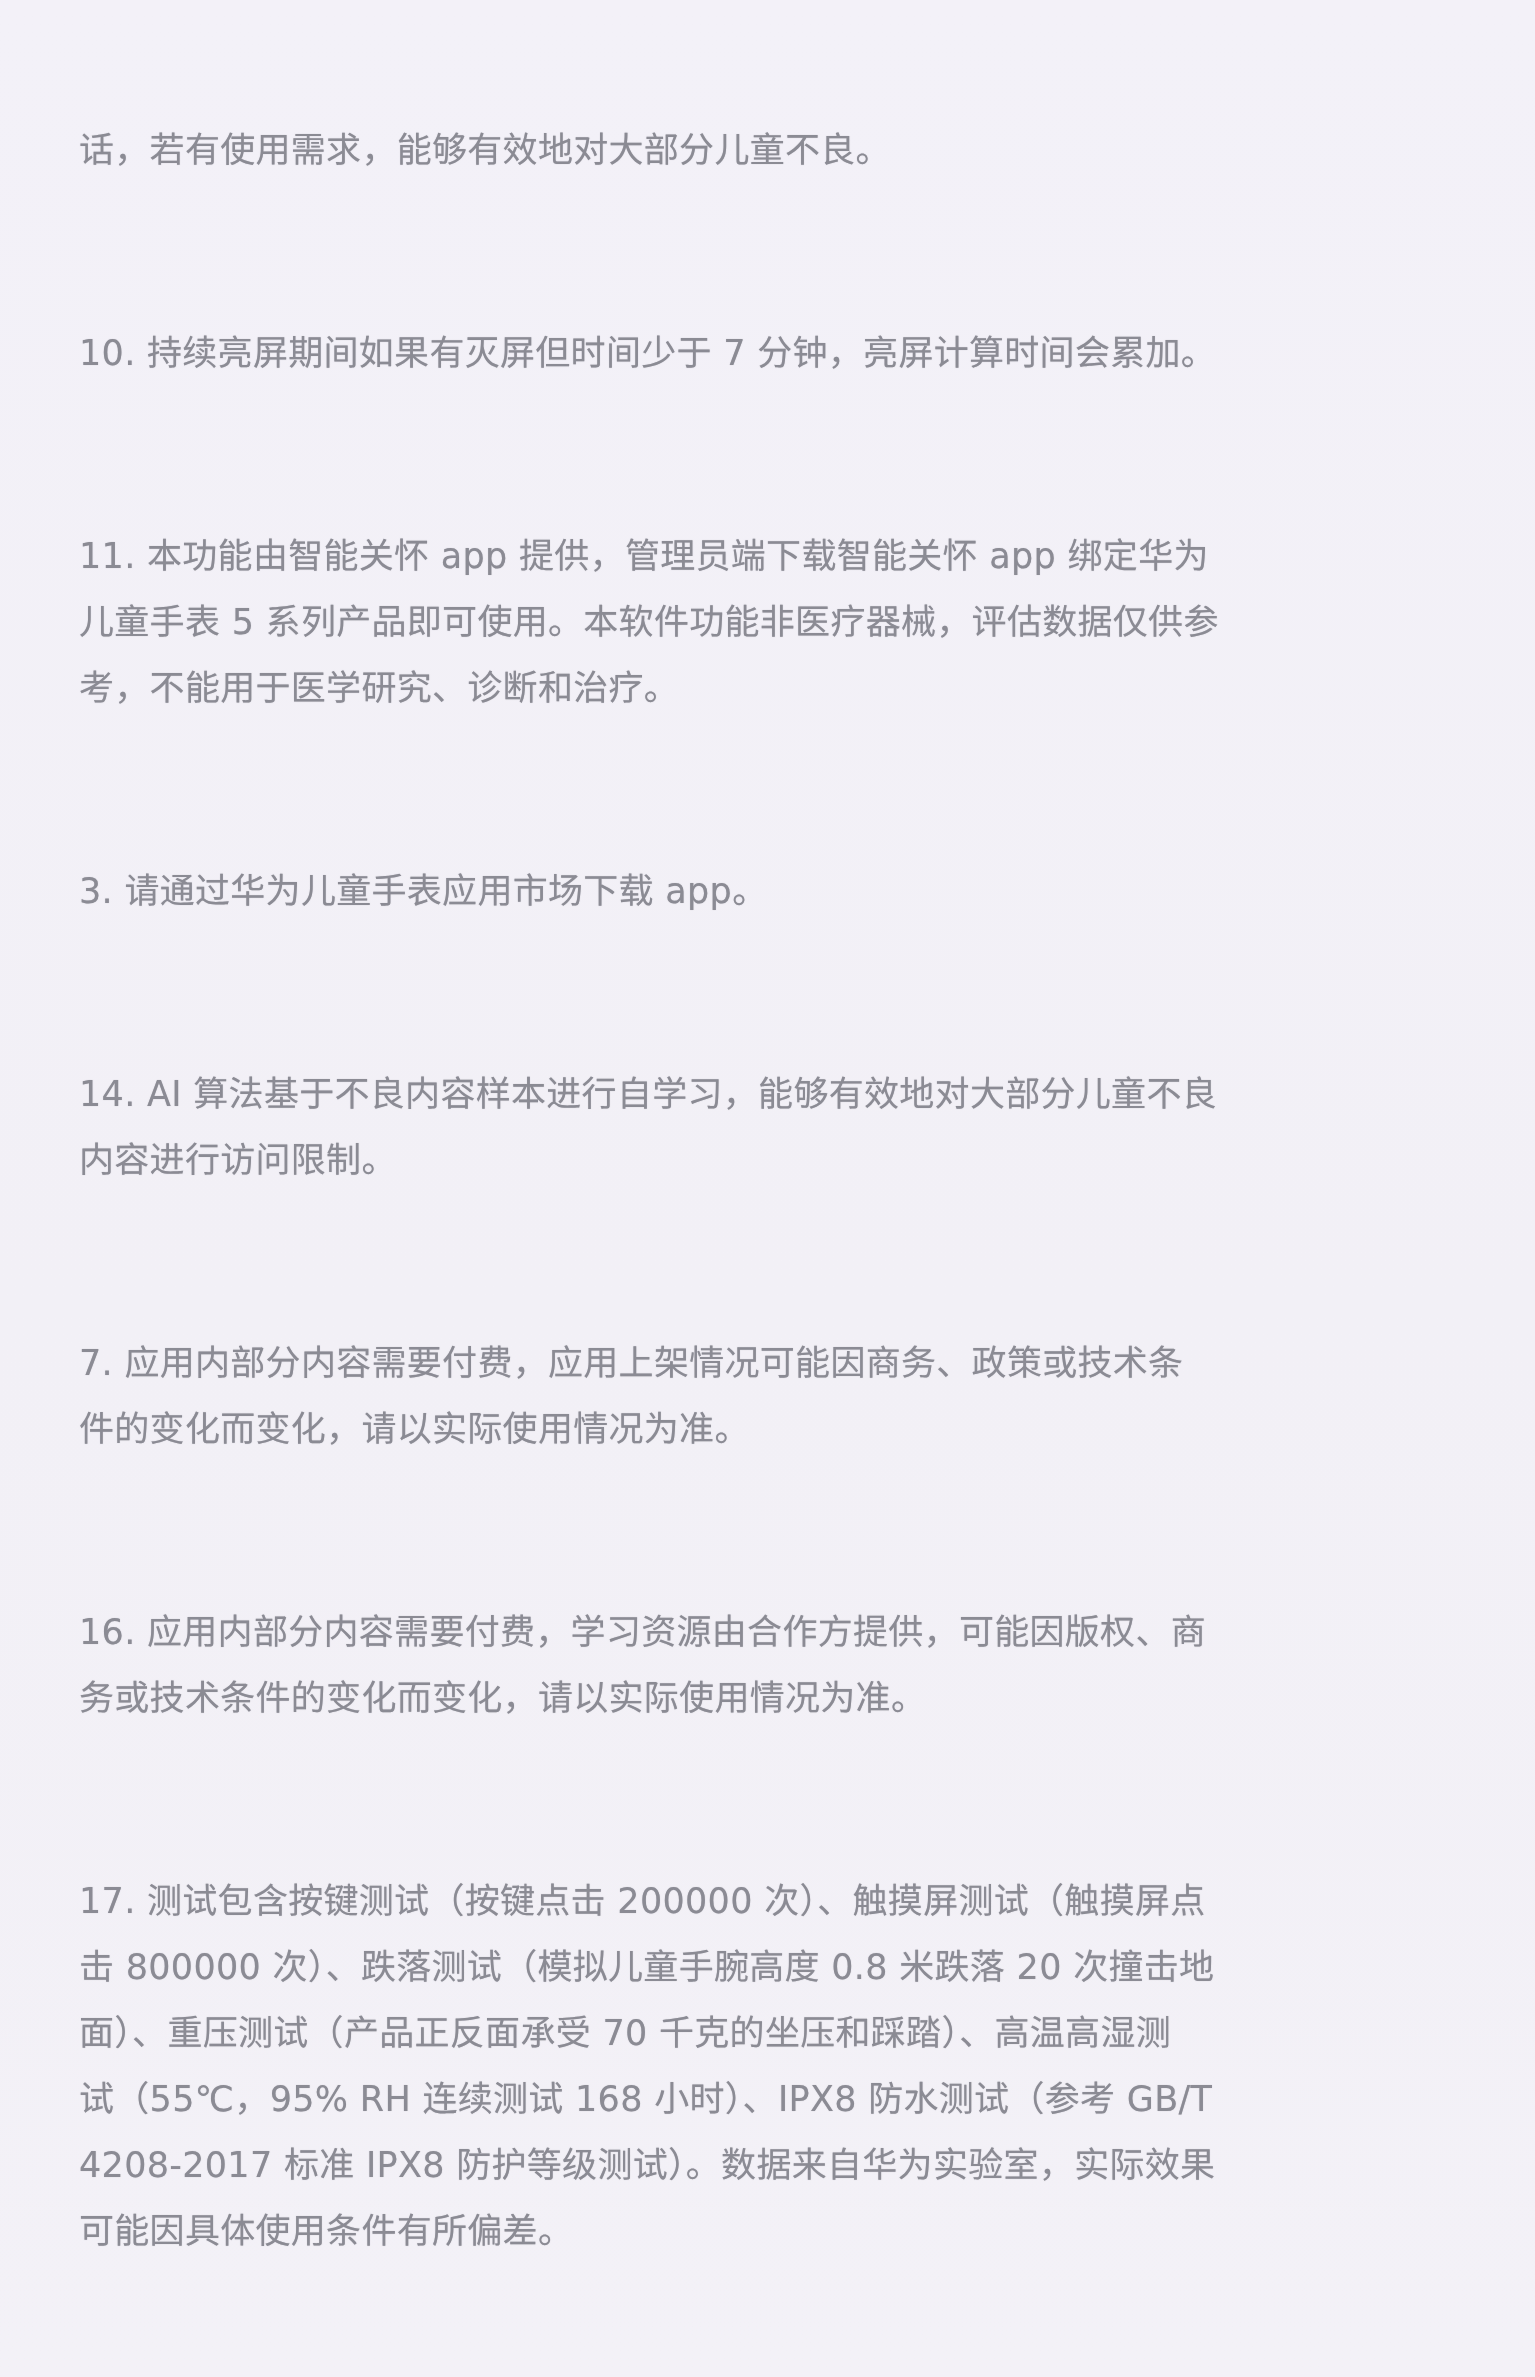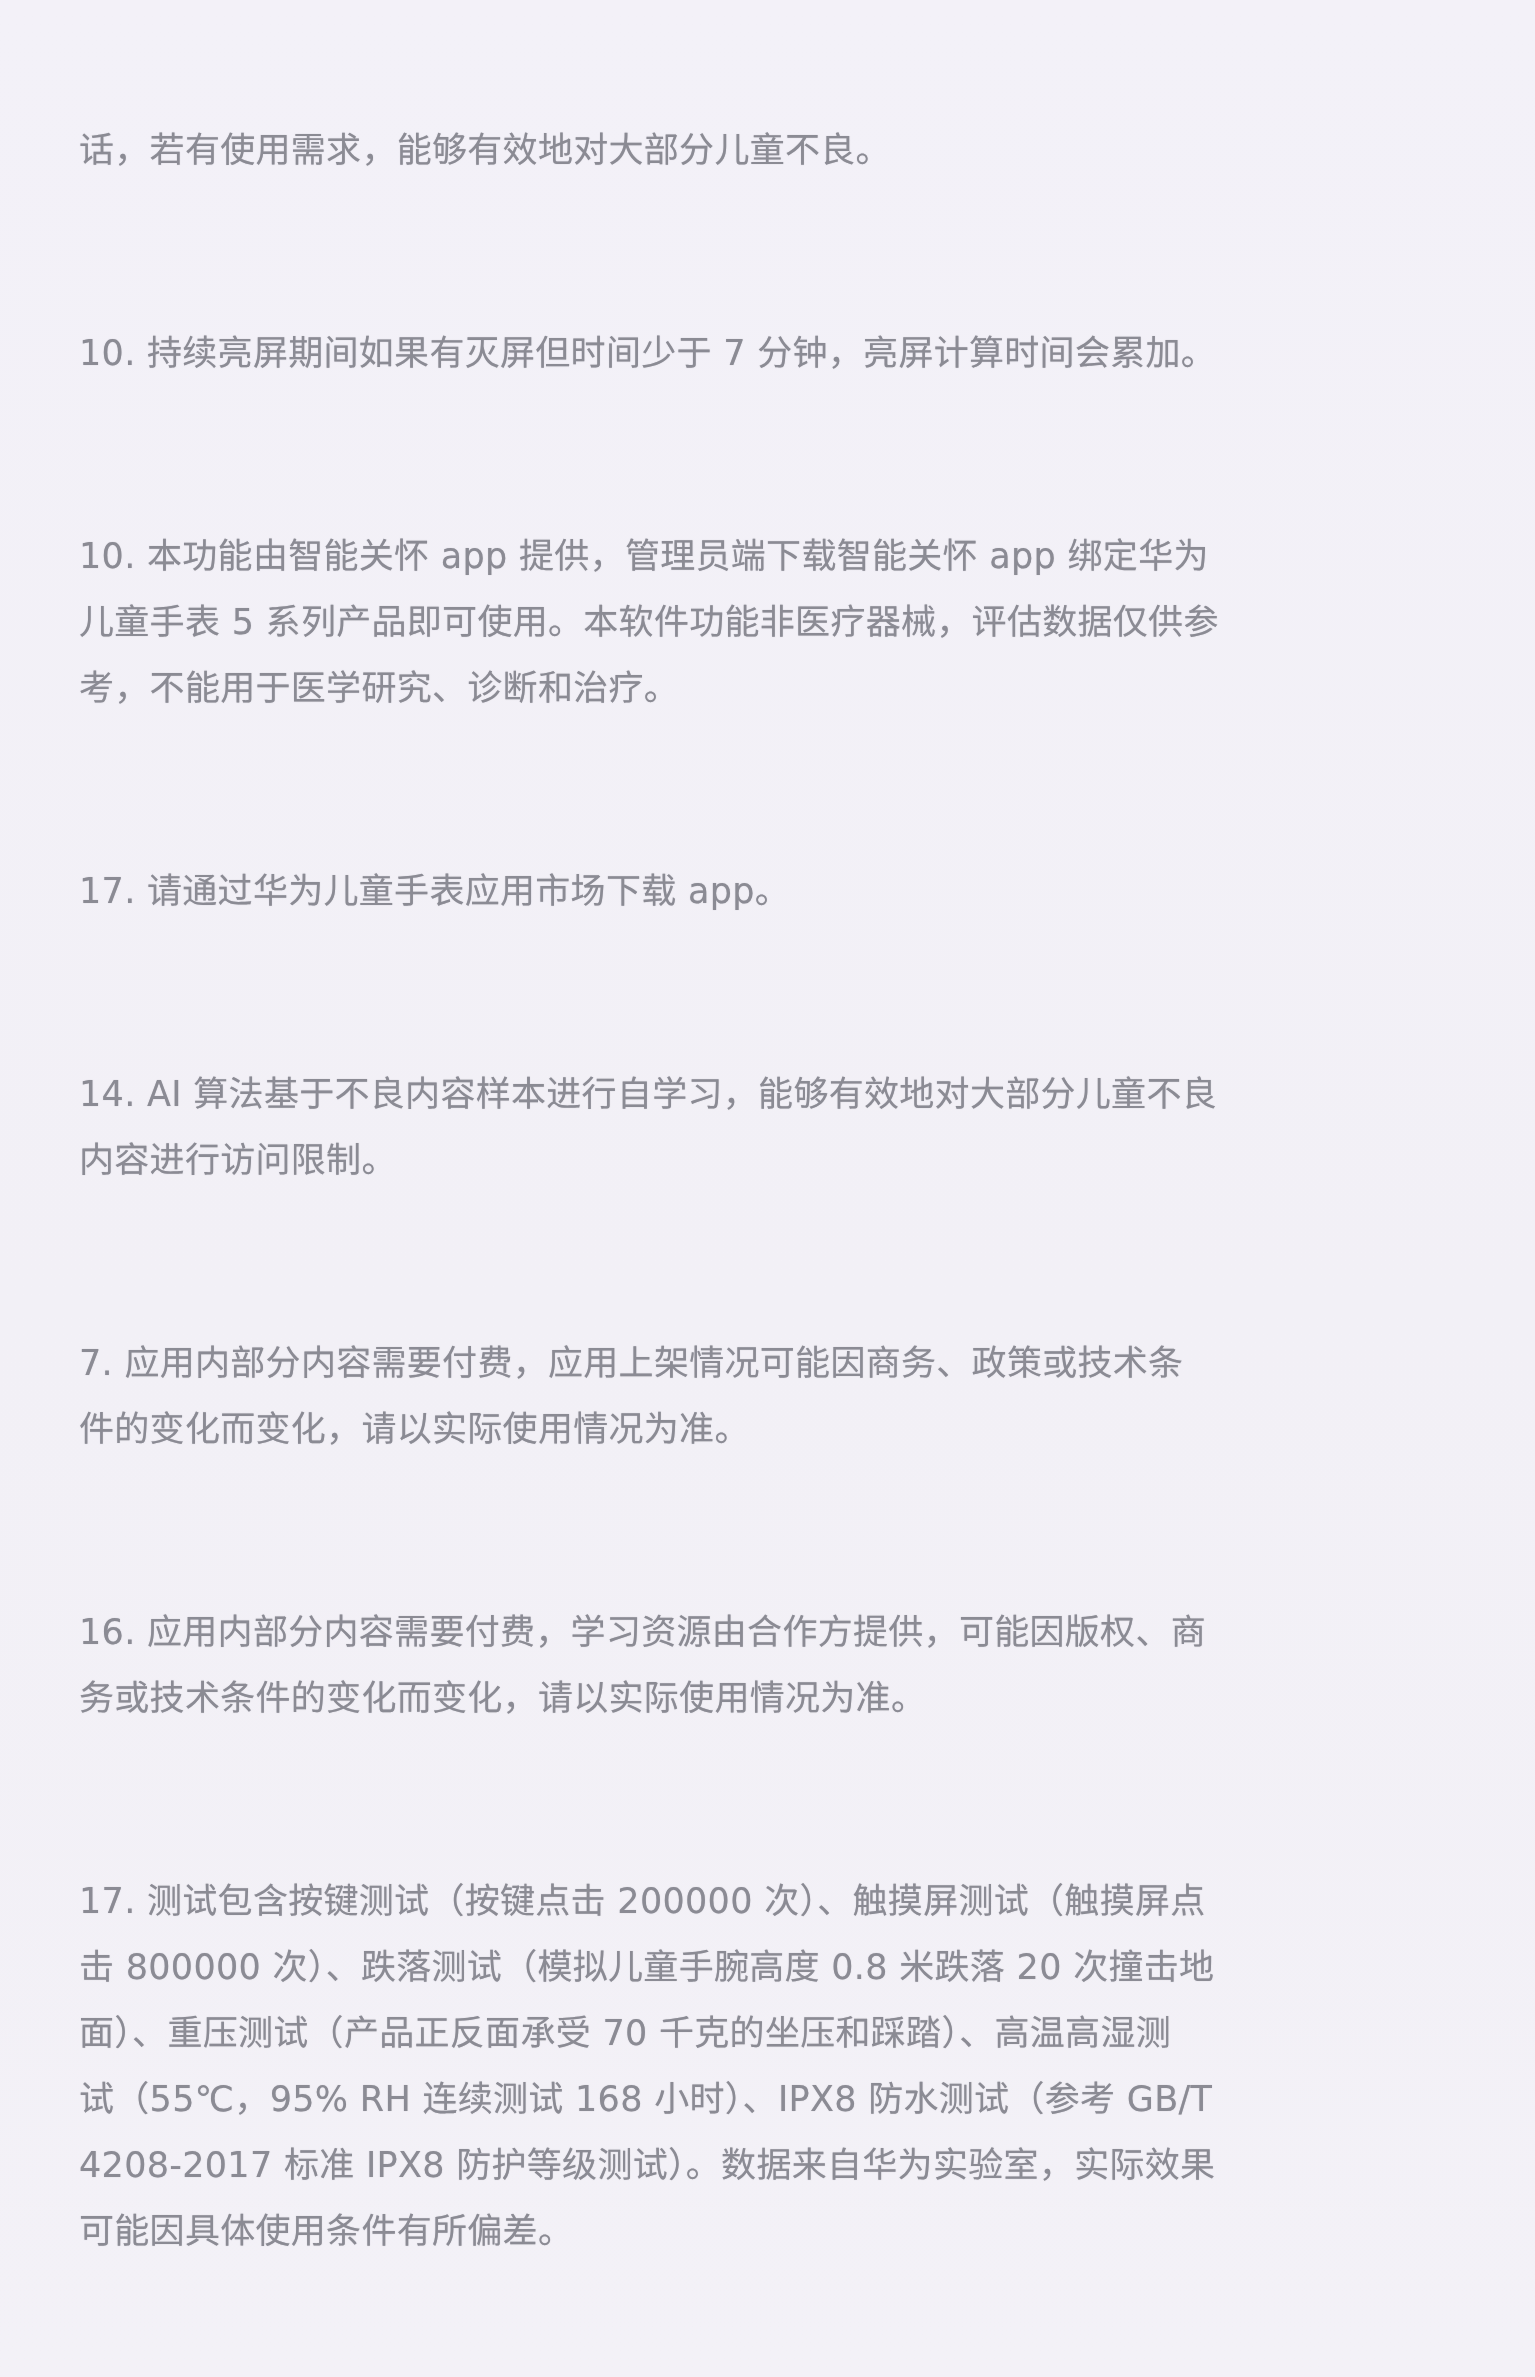--- a/index.html
+++ b/index.html
@@ -32,24 +32,24 @@
   .para {
     margin: 0 0 5px 0;
   }
 </style>
 </head>
 <body>
 
 <div class="content">
   <div class="para">话，若有使用需求，能够有效地对大部分儿童不良。</div>
   <div class="para">10. 持续亮屏期间如果有灭屏但时间少于 7 分钟，亮屏计算时间会累加。</div>
-  <div class="para">10. 本功能由智能关怀 app 提供，管理员端下载智能关怀 app 绑定华为
+  <div class="para">11. 本功能由智能关怀 app 提供，管理员端下载智能关怀 app 绑定华为
 儿童手表 5 系列产品即可使用。本软件功能非医疗器械，评估数据仅供参
 考，不能用于医学研究、诊断和治疗。</div>
-  <div class="para">17. 请通过华为儿童手表应用市场下载 app。</div>
+  <div class="para">3. 请通过华为儿童手表应用市场下载 app。</div>
   <div class="para">14. AI 算法基于不良内容样本进行自学习，能够有效地对大部分儿童不良
 内容进行访问限制。</div>
   <div class="para">7. 应用内部分内容需要付费，应用上架情况可能因商务、政策或技术条
 件的变化而变化，请以实际使用情况为准。</div>
   <div class="para">16. 应用内部分内容需要付费，学习资源由合作方提供，可能因版权、商
 务或技术条件的变化而变化，请以实际使用情况为准。</div>
   <div class="para">17. 测试包含按键测试（按键点击 200000 次）、触摸屏测试（触摸屏点
 击 800000 次）、跌落测试（模拟儿童手腕高度 0.8 米跌落 20 次撞击地
 面）、重压测试（产品正反面承受 70 千克的坐压和踩踏）、高温高湿测
 试（55℃，95% RH 连续测试 168 小时）、IPX8 防水测试（参考 GB/T

